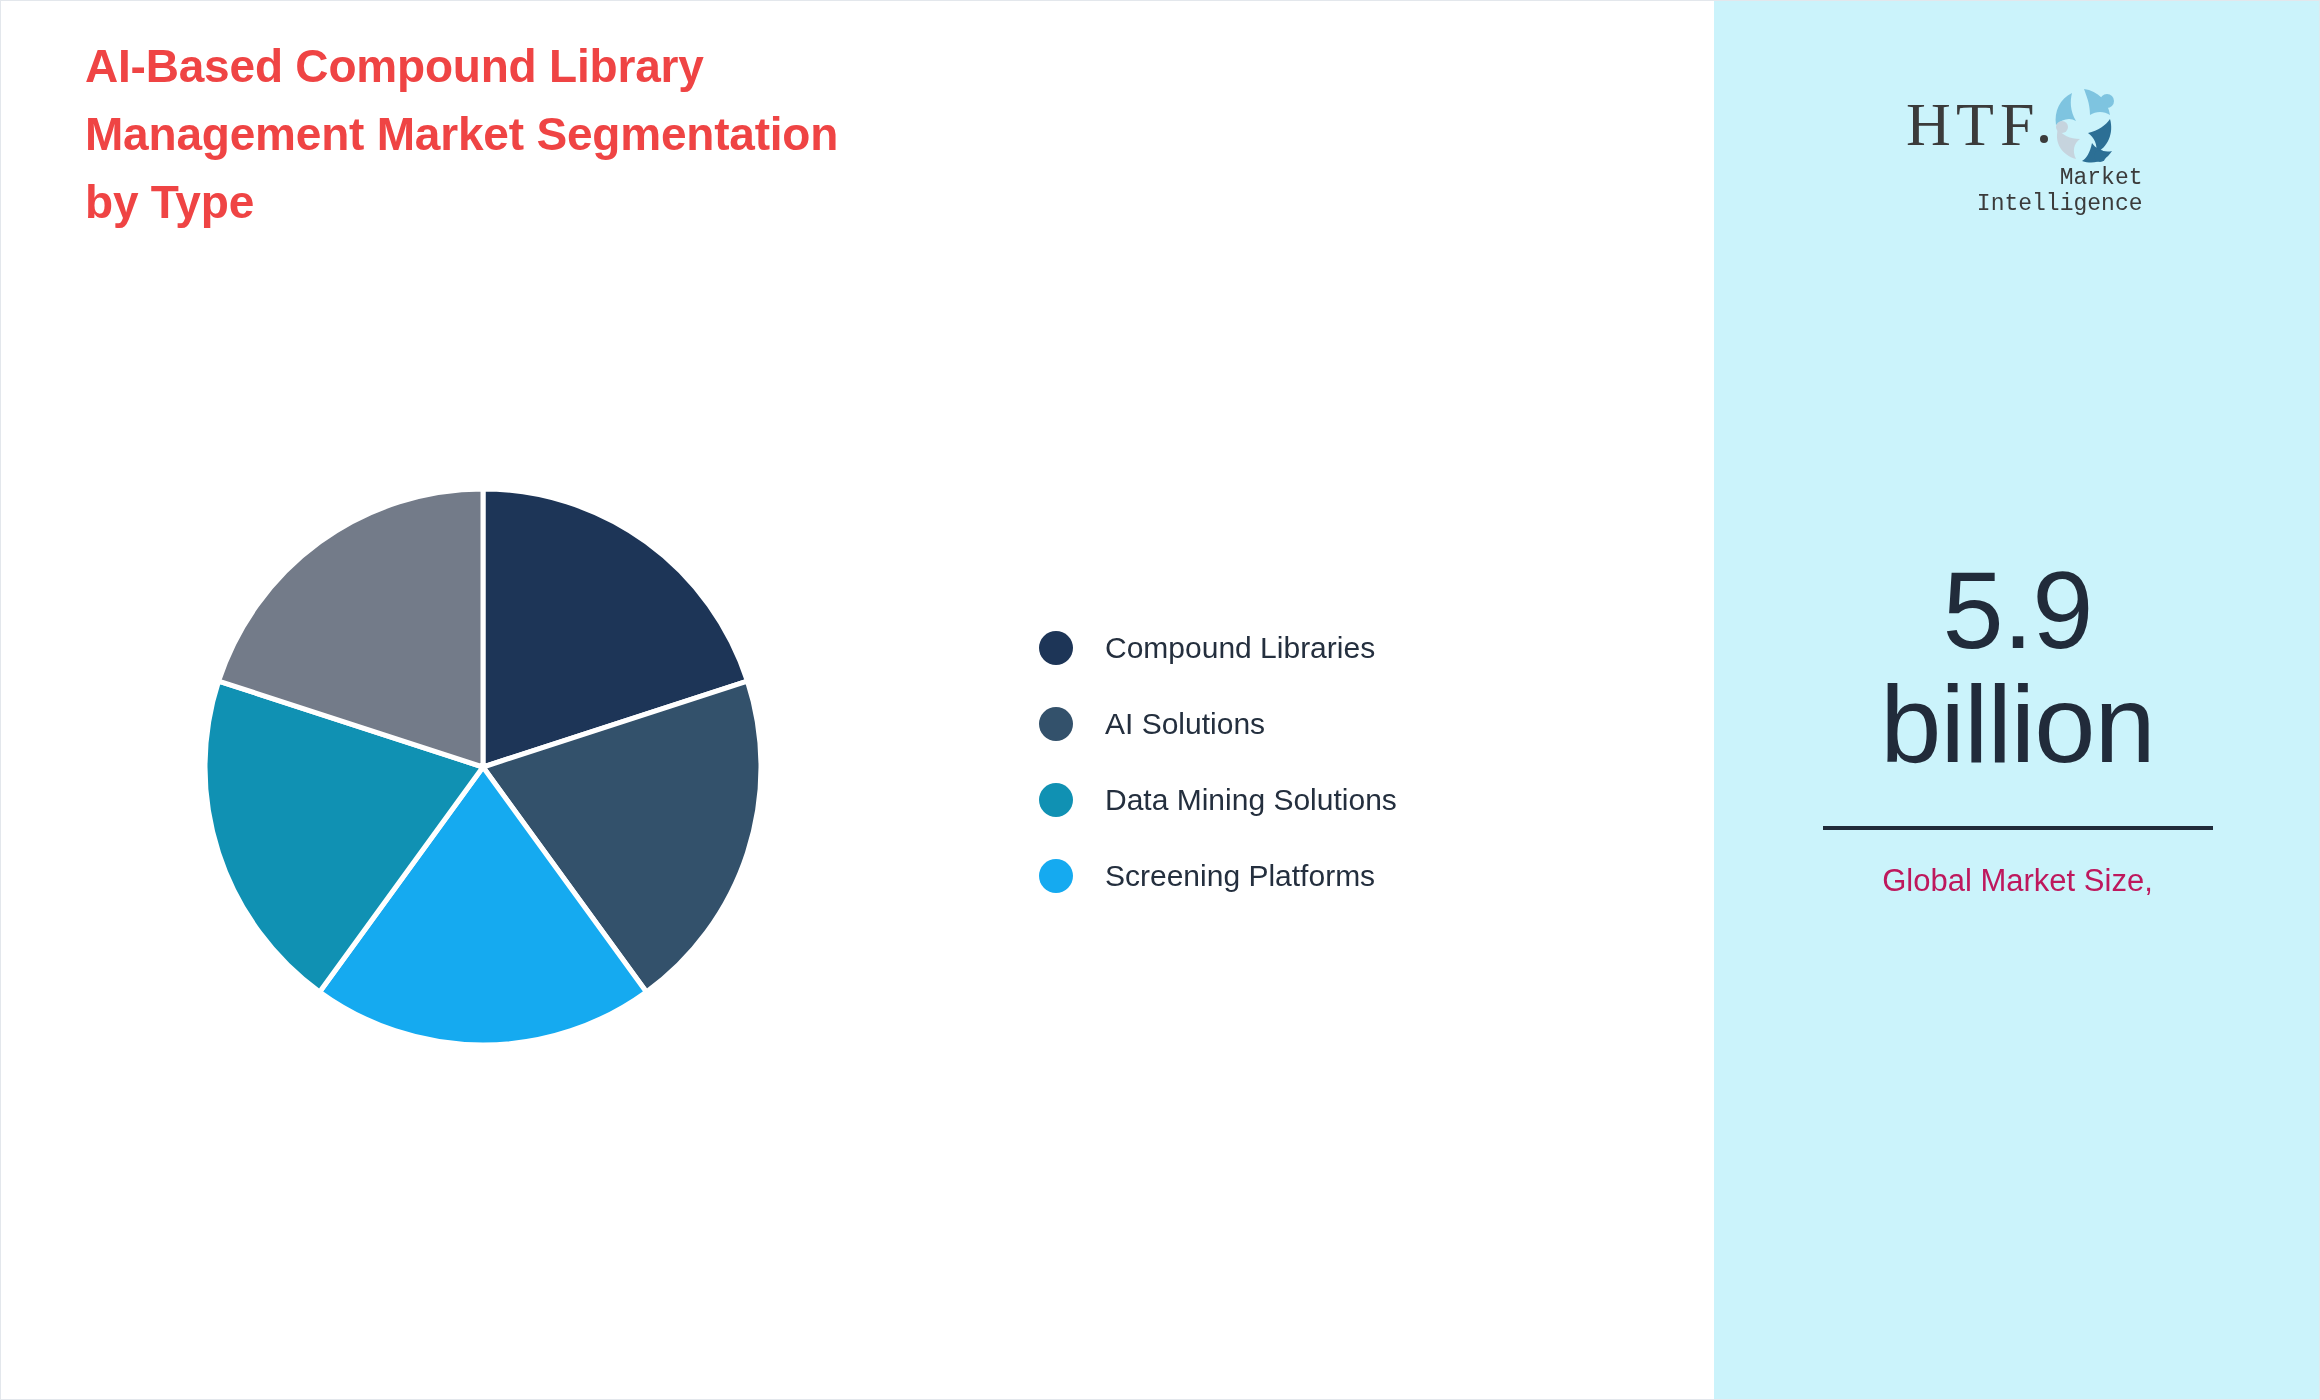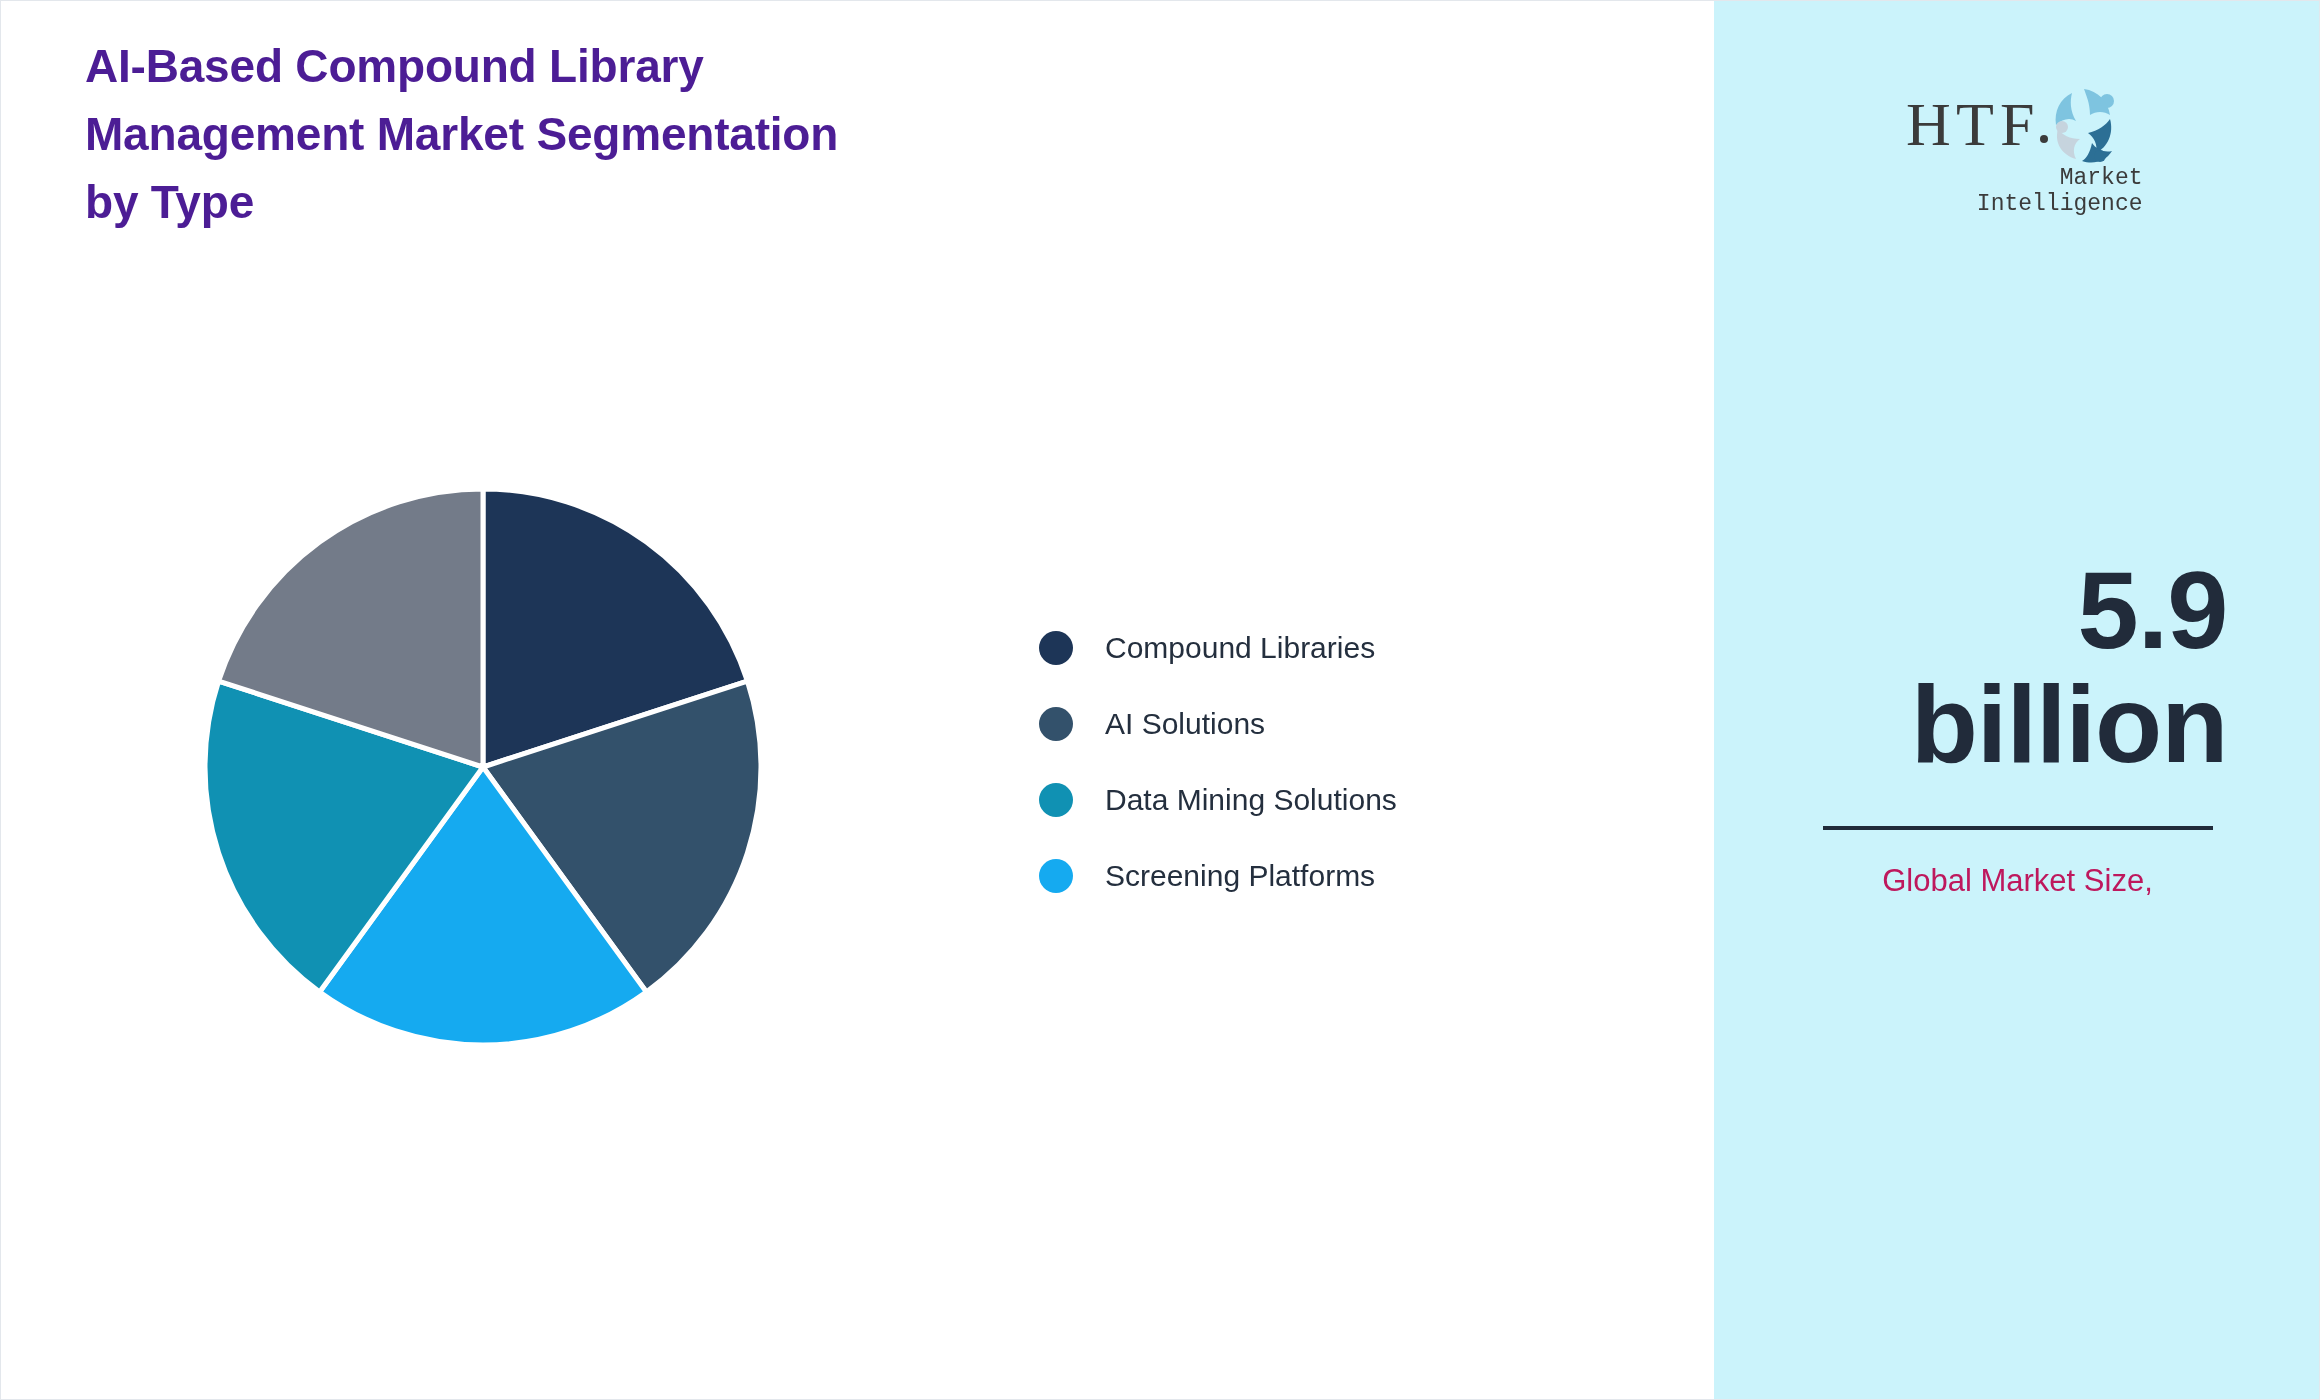--- a/index.html
+++ b/index.html
@@ -29,21 +29,21 @@
     background: #ffffff;
   }
   #page-title {
     position: absolute;
     left: 84px;
     top: 42px;
     width: 1000px;
     font-size: 46px;
     line-height: 1.0;
     font-weight: bold;
-    color: #4c1d95;
+    color: #ef4444;
     letter-spacing: -0.2px;
   }
   #page-title .tline { display: block; margin-bottom: 22px; }
 
   
   #pie-wrap {
     position: absolute;
     left: 202px;
     top: 486px;
     width: 560px;
@@ -98,24 +98,23 @@
     position: absolute;
     left: 50%;
     top: 552px;
     transform: translateX(-50%);
     width: 420px;
     text-align: center;
   }
   #stat-value {
     font-size: 110px;
     line-height: 1.04;
-    font-weight: bold;
+    font-weight: normal;
     color: #212b3a;
     letter-spacing: -1px;
-    text-align: right;
   }
   #stat-rule {
     width: 390px;
     height: 4px;
     background: #212b3a;
     margin: 44px auto 0 auto;
   }
   #stat-caption {
     margin-top: 34px;
     font-size: 31px;

